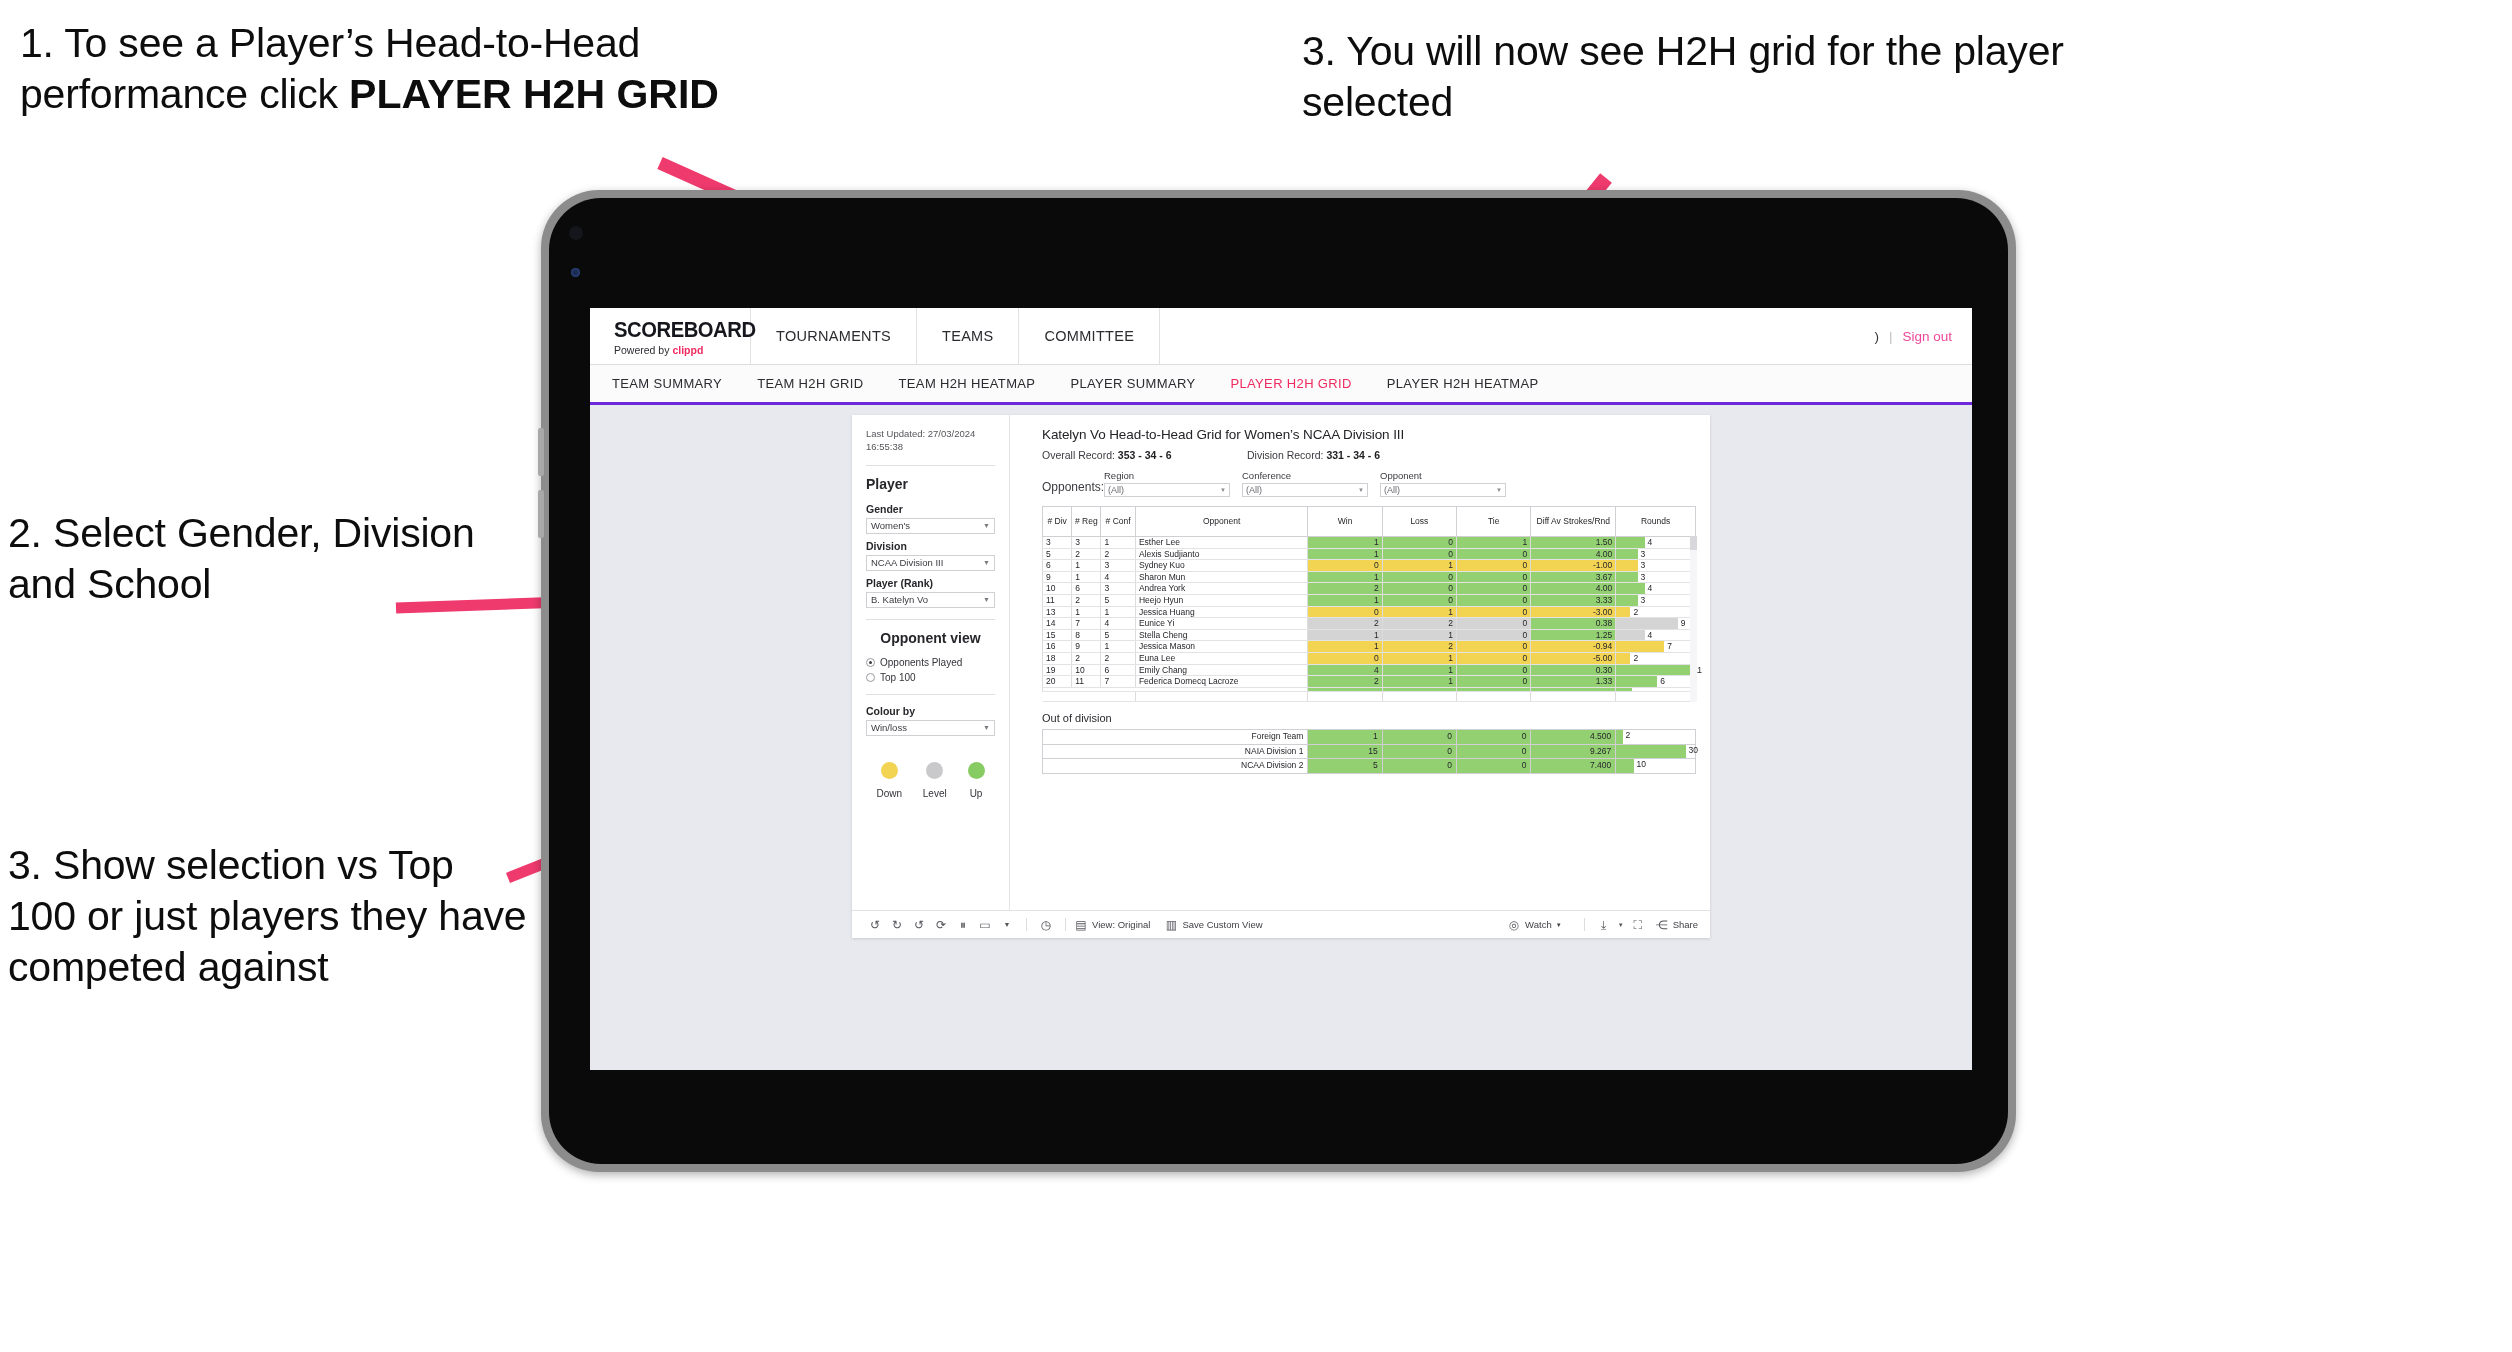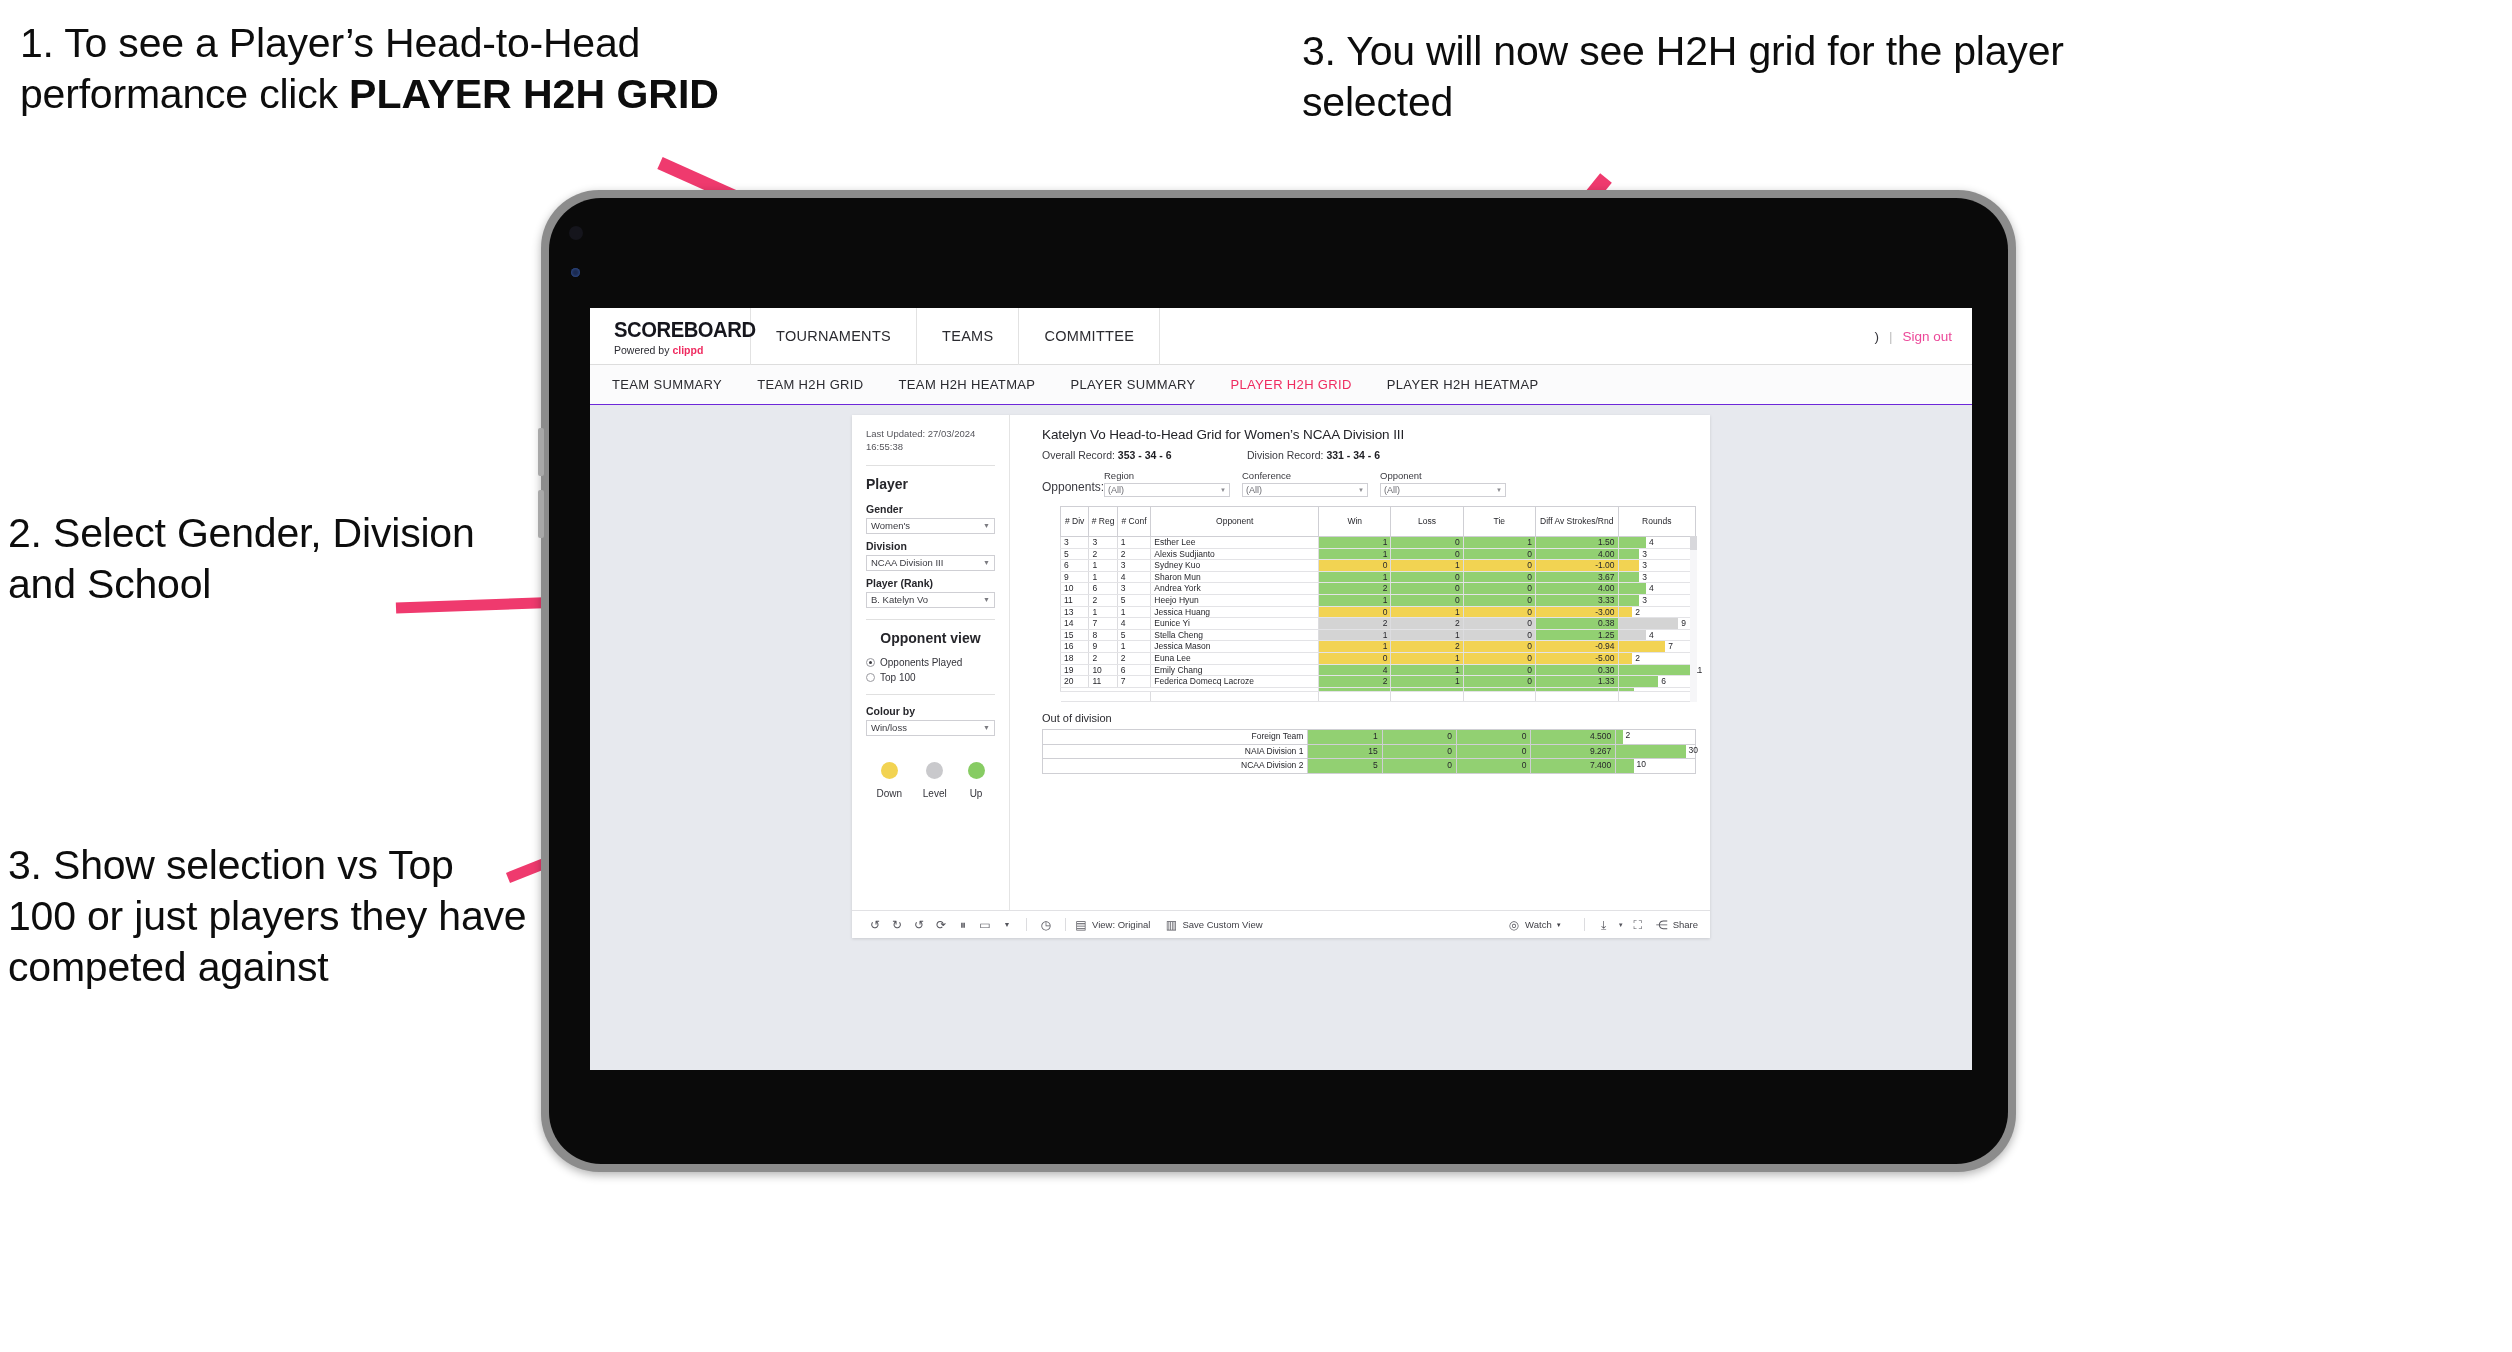--- a/index.html
+++ b/index.html
@@ -102,21 +102,21 @@
     height: 57px; display: flex; align-items: center;
     gap: 10px; font-size: 13.5px; color: #35353b;
   }
   .top-right .sep { color: #bdbdbd; }
   .top-right .trunc { color: #35353b; overflow:hidden; max-width:10px; }
 
   #subnav {
     height: 40px;
     background: #fbfbfc;
     display: flex; align-items: center;
-    border-bottom: 1px solid #6d28d9;
+    border-bottom: 3px solid #6d28d9;
     padding-left: 22px;
   }
   #subnav a {
     font-size: 13px; color: #2b2b30; text-decoration: none;
     letter-spacing: 0.35px; padding: 0 22px 0 0; margin-right: 13px;
   }
   #subnav a.active { color: #ef2b60; }
 
   
   #viz {
@@ -175,21 +175,21 @@
   .ffield { margin-right: 12px; }
   .ffield .cap { font-size: 9.5px; color: #3a3a40; margin-bottom: 2px; }
   .ffield .sel {
     height: 14px; width: 126px; border: 1px solid #cfcfd4; background: #fff;
     display: flex; align-items: center; justify-content: space-between;
     padding: 0 3px; font-size: 9px; color: #6a6a70;
   }
   .ffield .sel .carat { font-size: 6px; color: #8c8c92; }
 
   
-  .tblwrap { margin-top: 9px; position: relative; margin-left: 18px; }
+  .tblwrap { margin-top: 9px; position: relative; }
   table.grid { border-collapse: collapse; width: 100%; table-layout: fixed; font-size: 8.5px; color: #26262b; }
   table.grid th {
     border: 1px solid #cfcfd4; font-weight: 400; font-size: 8.5px;
     color: #26262b; height: 30px; padding: 0 2px; vertical-align: middle;
     background: #fff; line-height: 1.15;
   }
   table.grid td {
     border-left: 1px solid #dcdcdf; border-right: 1px solid #dcdcdf;
     border-bottom: 1px solid #e3e3e6;
     height: 10.6px; padding: 0 3px; line-height: 10.6px;

